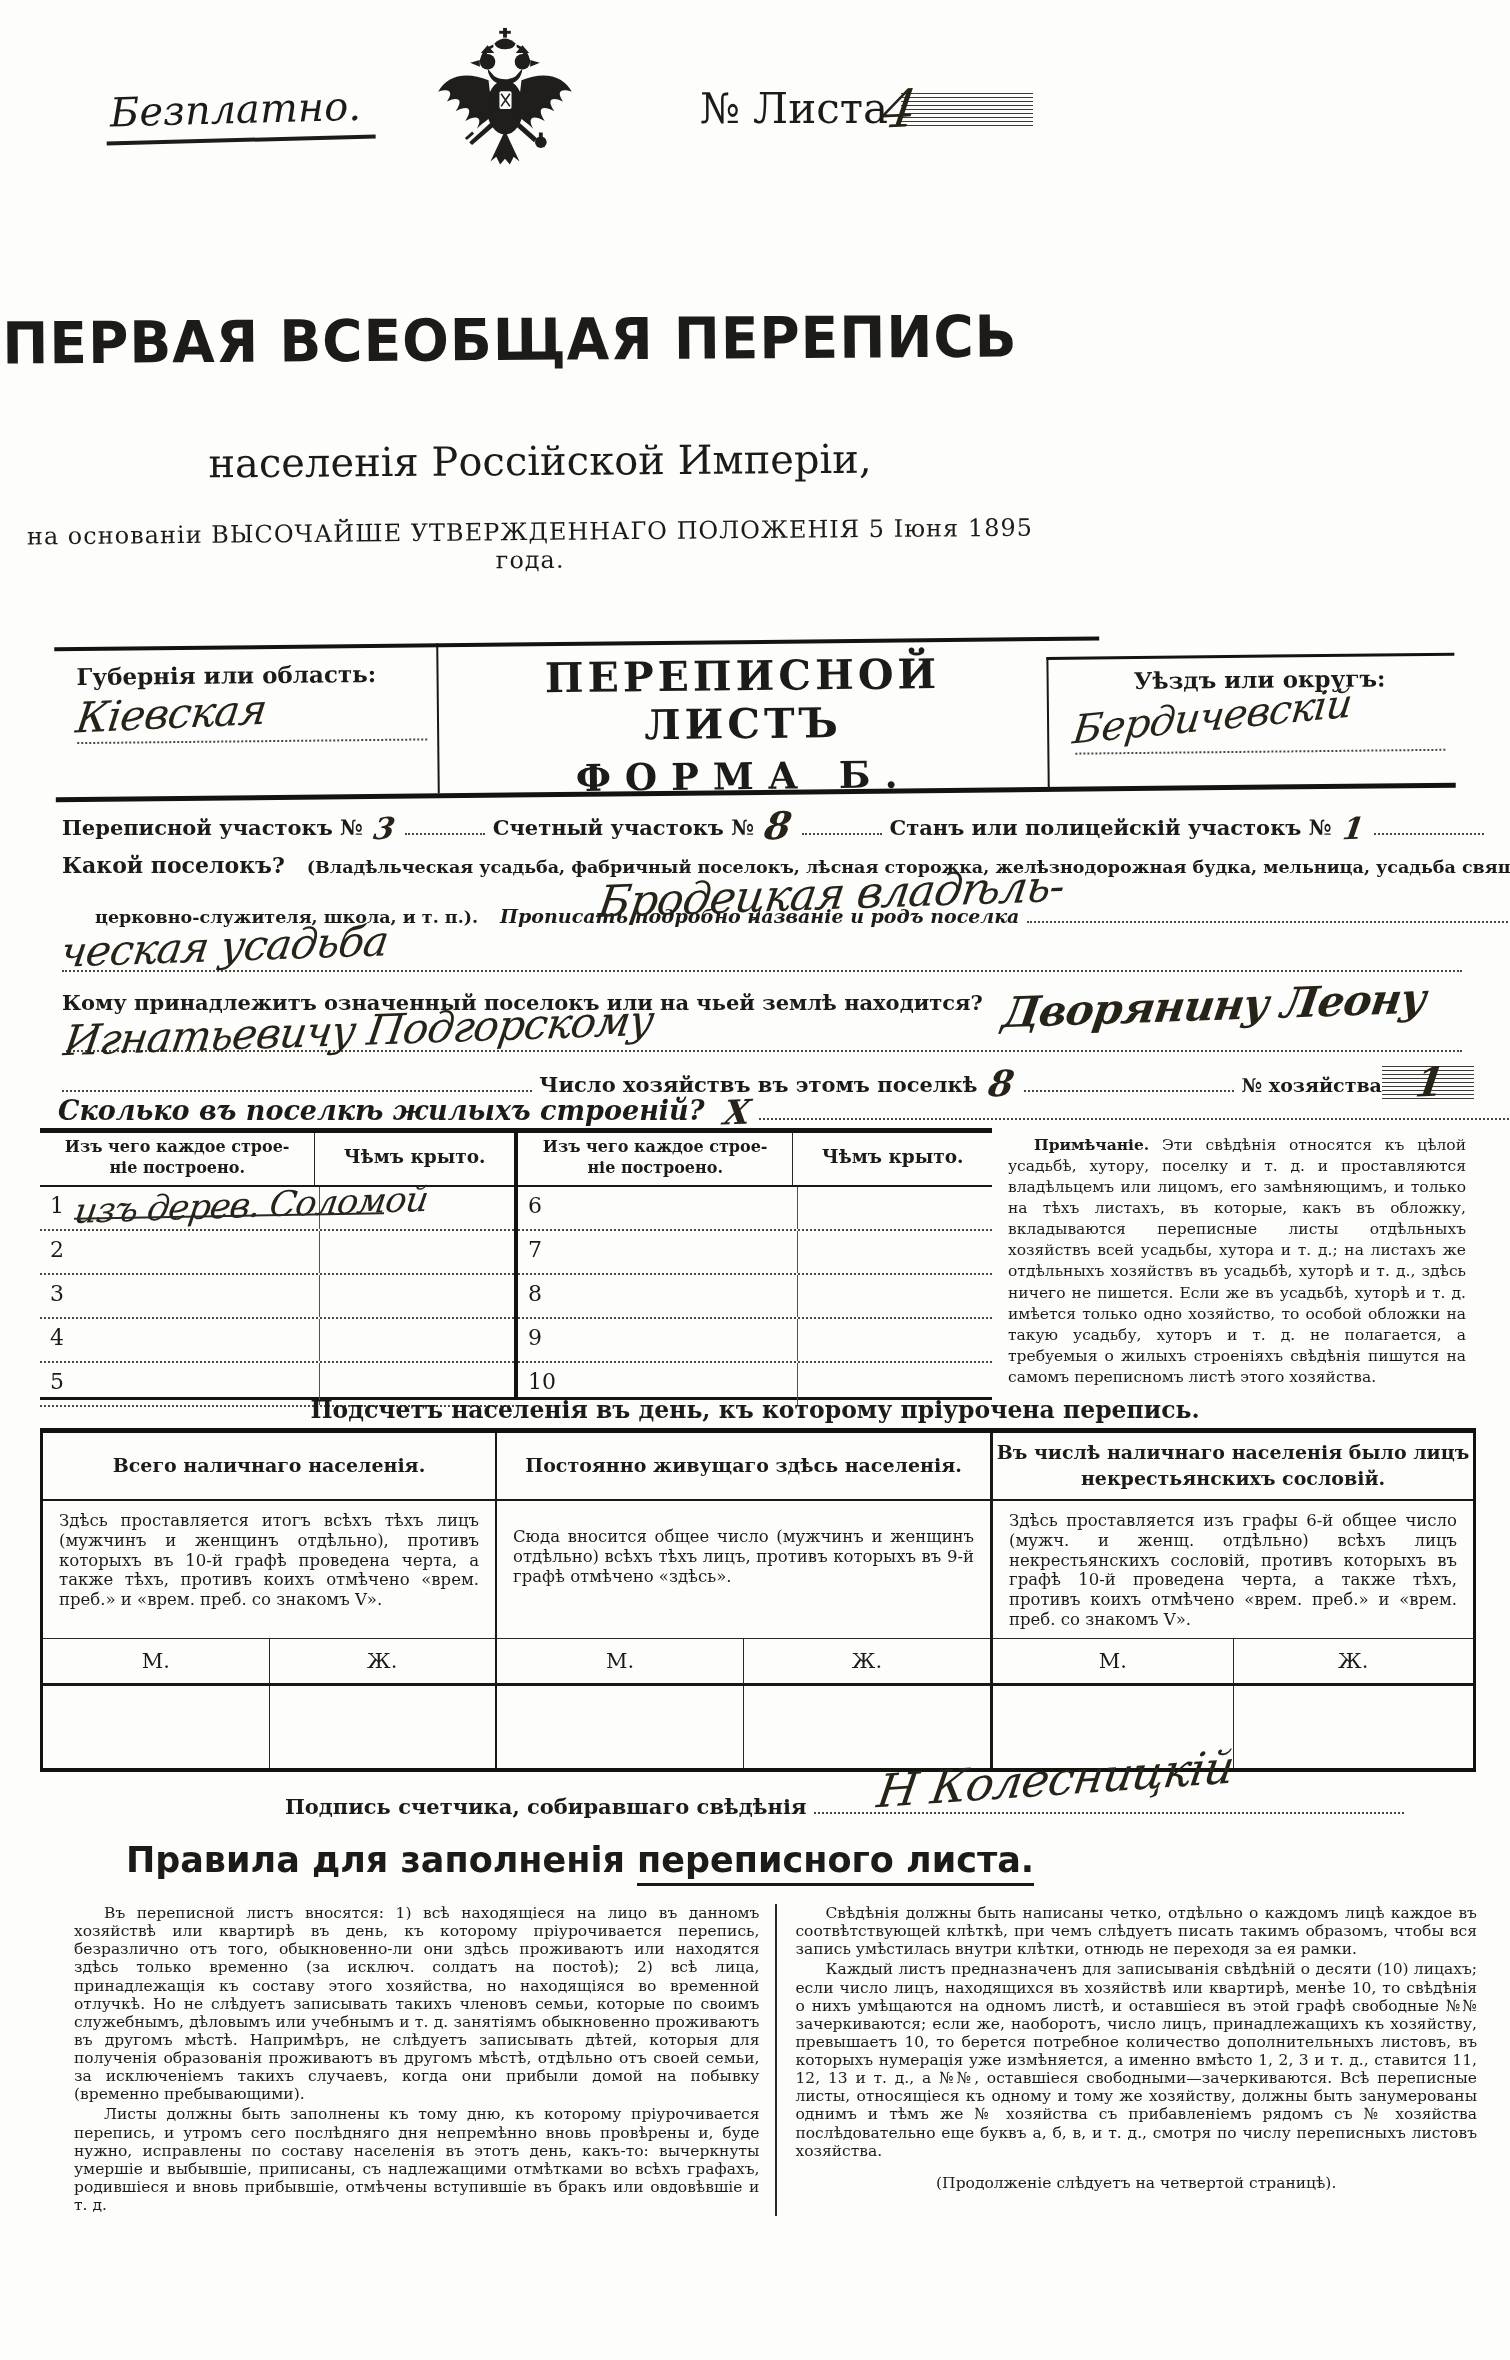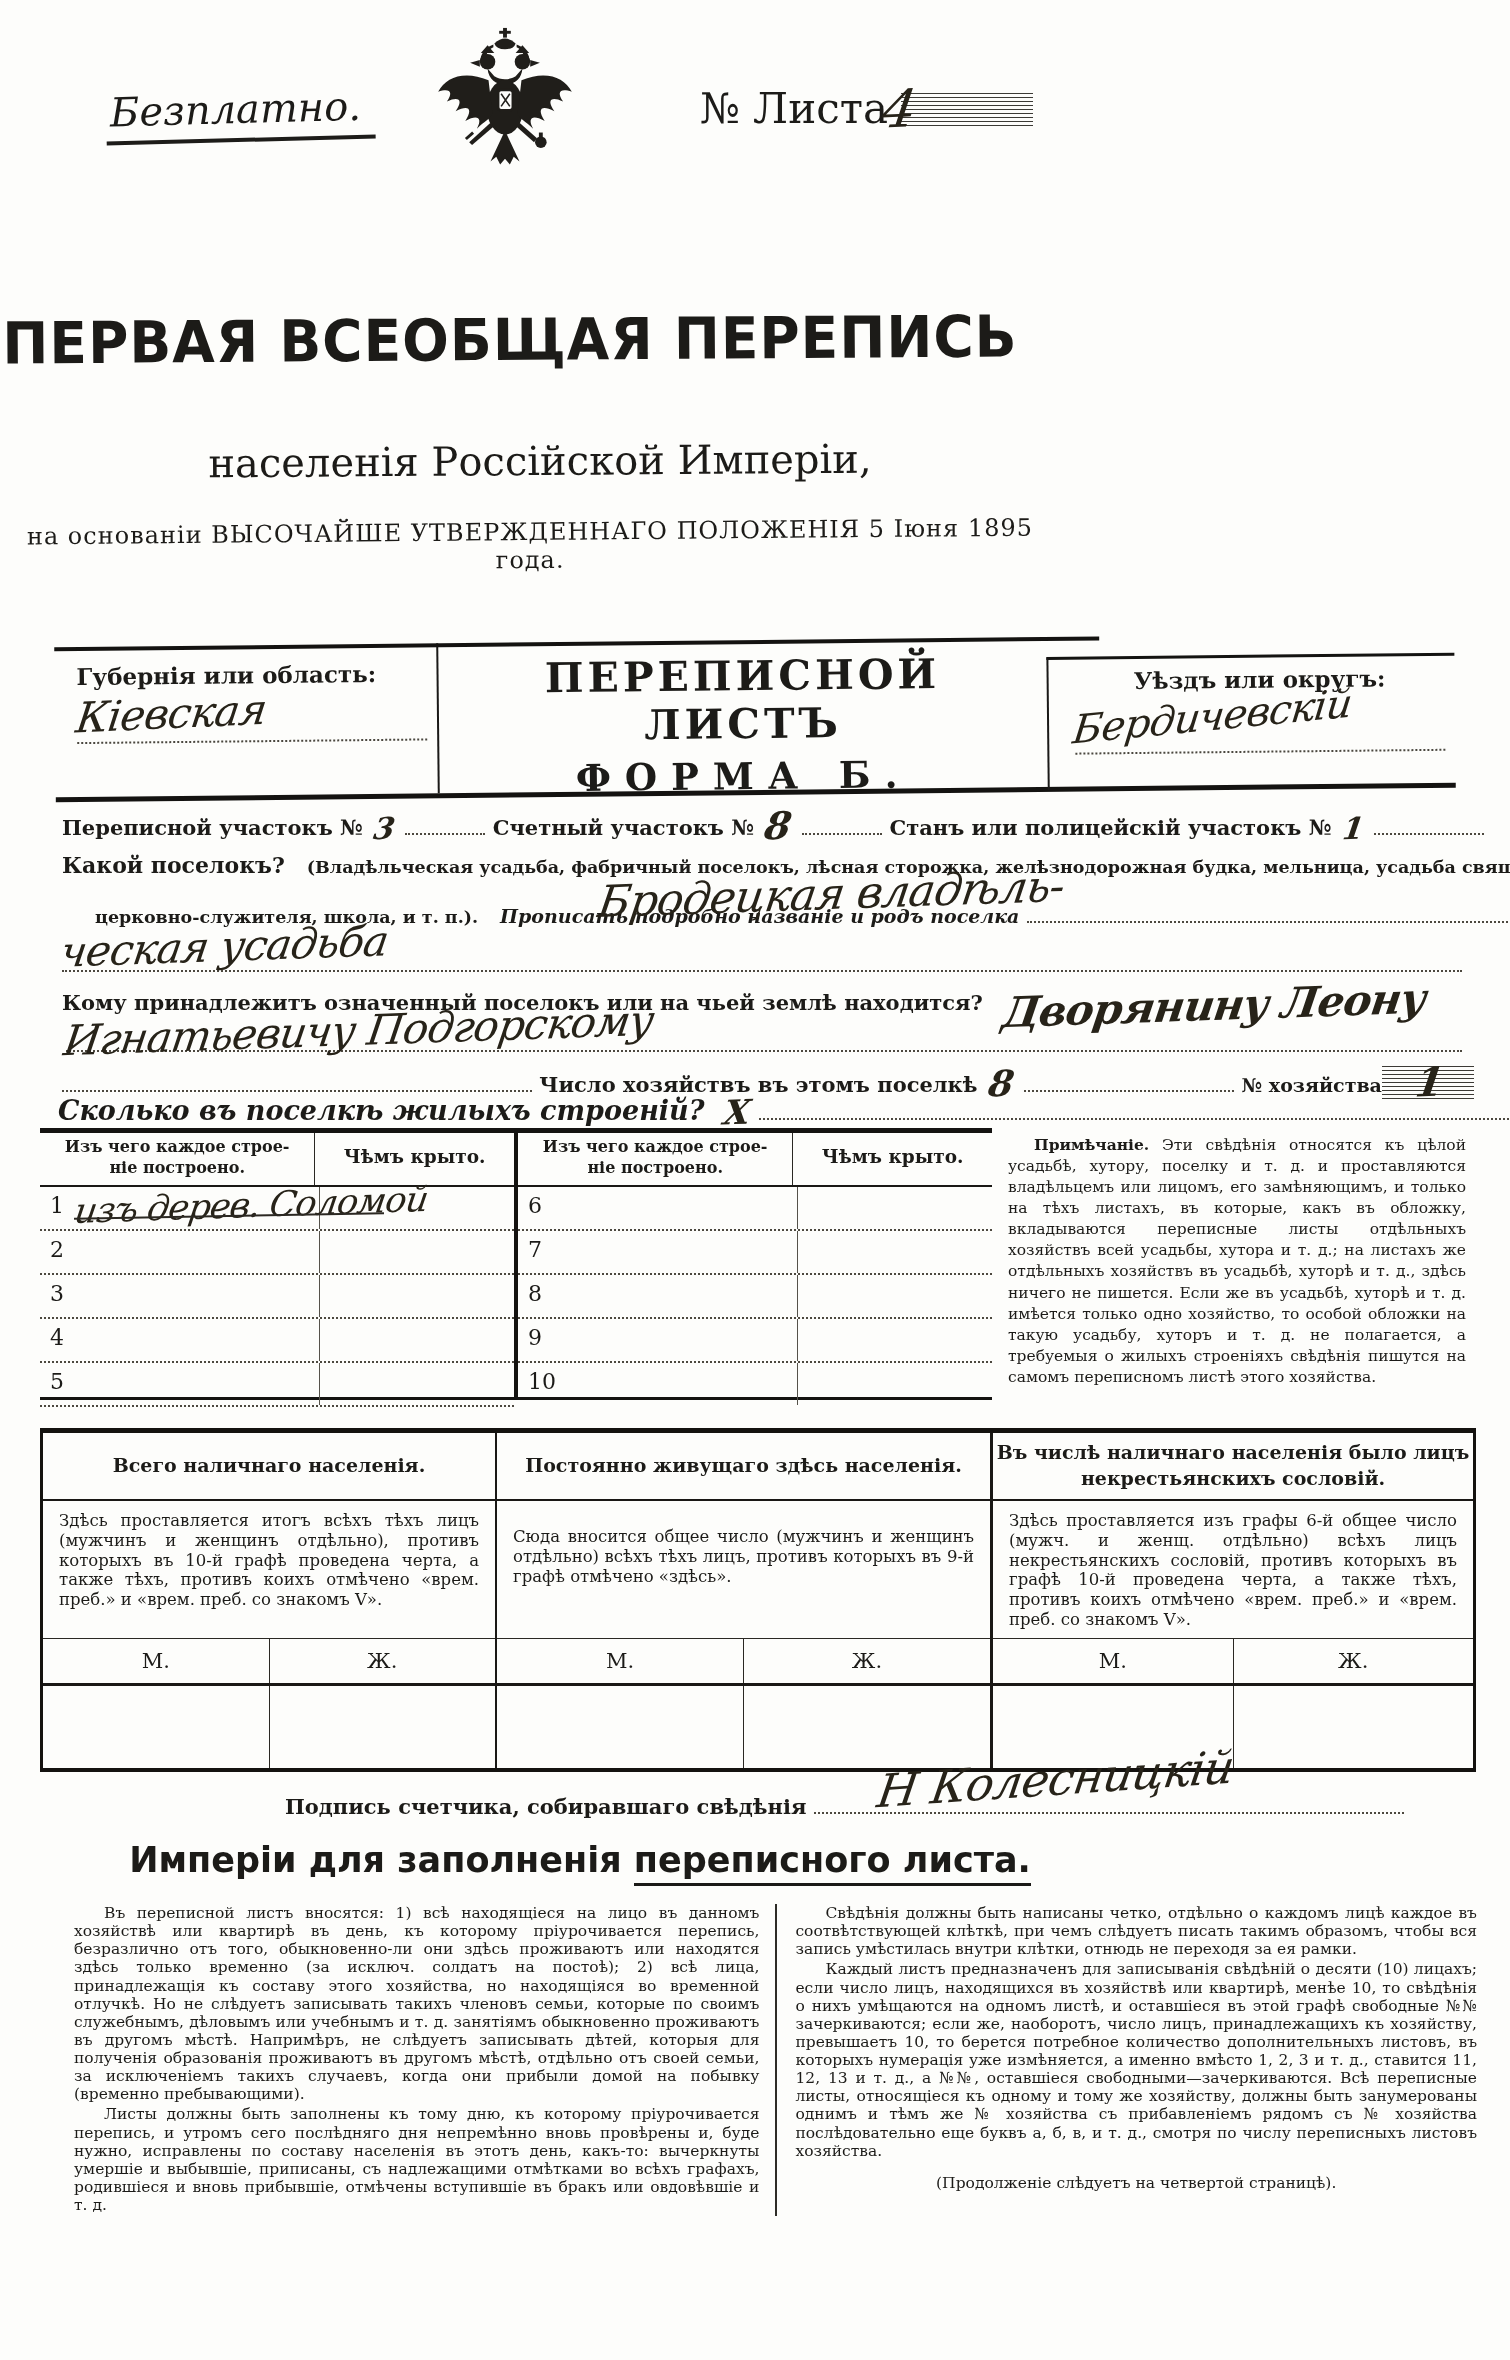--- a/index.html
+++ b/index.html
@@ -270,20 +270,21 @@
           <div class="bblank"></div>
         </div>
     </div>
   </div>
 
   <div class="abs note jus">
     <p><b>Примѣчаніе.</b>
        <span>Эти свѣдѣнія относятся къ цѣлой усадьбѣ, хутору, поселку и т. д. и проставляются владѣльцемъ или лицомъ, его замѣняющимъ, и только на тѣхъ листахъ, въ которые, какъ въ обложку, вкладываются переписные листы отдѣльныхъ хозяйствъ всей усадьбы, хутора и т. д.; на листахъ же отдѣльныхъ хозяйствъ въ усадьбѣ, хуторѣ и т. д., здѣсь ничего не пишется. Если же въ усадьбѣ, хуторѣ и т. д. имѣется только одно хозяйство, то особой обложки на такую усадьбу, хуторъ и т. д. не полагается, а требуемыя о жилыхъ строеніяхъ свѣдѣнія пишутся на самомъ переписномъ листѣ этого хозяйства.</span></p>
   </div>
 
+  <div class="abs cheading ctr">Подсчетъ населенія въ день, къ которому пріурочена перепись.</div>
 
   <div class="abs ctable">
     <div class="ccol ccol0">
       <div class="chead">Всего наличнаго населенія.</div>
       <div class="cdesc">Здѣсь проставляется итогъ всѣхъ тѣхъ лицъ (мужчинъ и женщинъ отдѣльно), противъ которыхъ въ 10-й графѣ проведена черта, а также тѣхъ, противъ коихъ отмѣчено «врем. преб.» и «врем. преб. со знакомъ V».</div>
       <div class="cmf">
         <div>М.</div>
         <div>Ж.</div>
       </div>
       <div class="cempty">
@@ -318,21 +319,21 @@
     </div>
   </div>
 
   <div class="abs sig">
     <span>Подпись счетчика, собиравшаго свѣдѣнія</span>
     <span class="dots" style="width:590px;"></span>
   </div>
   <div class="abs hw hwsig">Н Колесницкій</div>
 
   <div class="abs rheading ctr">
-    <span>Имперіи для заполненія </span><span class="u2">переписного листа.</span>
+    <span>Правила для заполненія </span><span class="u2">переписного листа.</span>
   </div>
 
   <div class="abs rcols">
     <div class="rcol rcol-left">
       <p>Въ переписной листъ вносятся: 1) всѣ находящіеся на лицо въ данномъ хозяйствѣ или квартирѣ въ день, къ которому пріурочивается перепись, безразлично отъ того, обыкновенно-ли они здѣсь проживаютъ или находятся здѣсь только временно (за исключ. солдатъ на постоѣ); 2) всѣ лица, принадлежащія къ составу этого хозяйства, но находящіяся во временной отлучкѣ. Но не слѣдуетъ записывать такихъ членовъ семьи, которые по своимъ служебнымъ, дѣловымъ или учебнымъ и т. д. занятіямъ обыкновенно проживаютъ въ другомъ мѣстѣ. Напримѣръ, не слѣдуетъ записывать дѣтей, которыя для полученія образованія проживаютъ въ другомъ мѣстѣ, отдѣльно отъ своей семьи, за исключеніемъ такихъ случаевъ, когда они прибыли домой на побывку (временно пребывающими).</p>
       <p>Листы должны быть заполнены къ тому дню, къ которому пріурочивается перепись, и утромъ сего послѣдняго дня непремѣнно вновь провѣрены и, буде нужно, исправлены по составу населенія въ этотъ день, какъ-то: вычеркнуты умершіе и выбывшіе, приписаны, съ надлежащими отмѣтками во всѣхъ графахъ, родившіеся и вновь прибывшіе, отмѣчены вступившіе въ бракъ или овдовѣвшіе и т. д.</p>
     </div>
     <div class="rcol rcol-right">
       <p>Свѣдѣнія должны быть написаны четко, отдѣльно о каждомъ лицѣ каждое въ соотвѣтствующей клѣткѣ, при чемъ слѣдуетъ писать такимъ образомъ, чтобы вся запись умѣстилась внутри клѣтки, отнюдь не переходя за ея рамки.</p>
       <p>Каждый листъ предназначенъ для записыванія свѣдѣній о десяти (10) лицахъ; если число лицъ, находящихся въ хозяйствѣ или квартирѣ, менѣе 10, то свѣдѣнія о нихъ умѣщаются на одномъ листѣ, и оставшіеся въ этой графѣ свободные №№ зачеркиваются; если же, наоборотъ, число лицъ, принадлежащихъ къ хозяйству, превышаетъ 10, то берется потребное количество дополнительныхъ листовъ, въ которыхъ нумерація уже измѣняется, а именно вмѣсто 1, 2, 3 и т. д., ставится 11, 12, 13 и т. д., а №№, оставшіеся свободными—зачеркиваются. Всѣ переписные листы, относящіеся къ одному и тому же хозяйству, должны быть занумерованы однимъ и тѣмъ же № хозяйства съ прибавленіемъ рядомъ съ № хозяйства послѣдовательно еще буквъ а, б, в, и т. д., смотря по числу переписныхъ листовъ хозяйства.</p>

